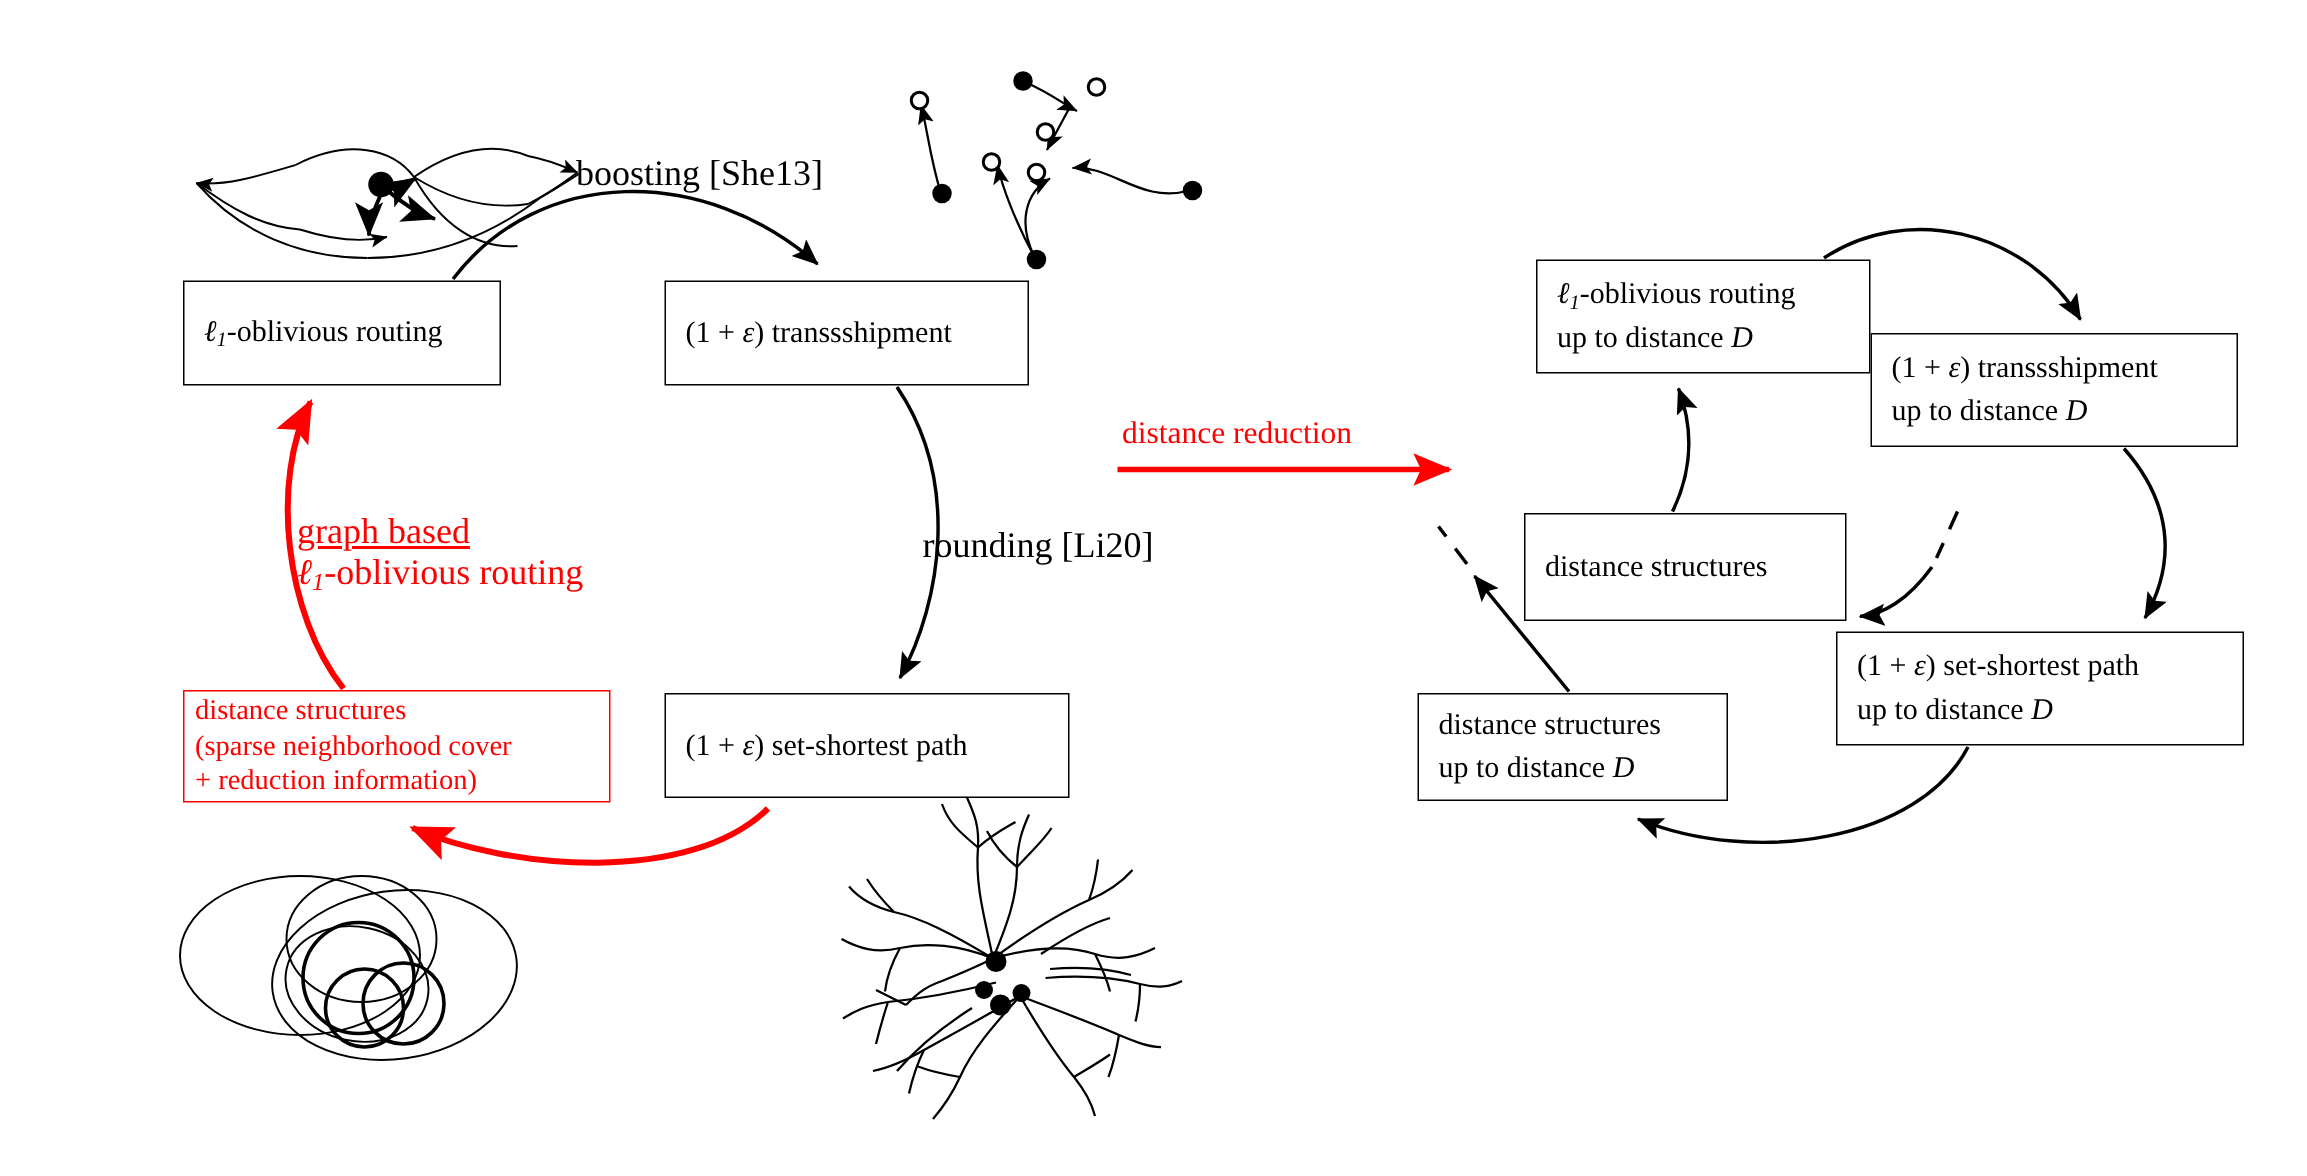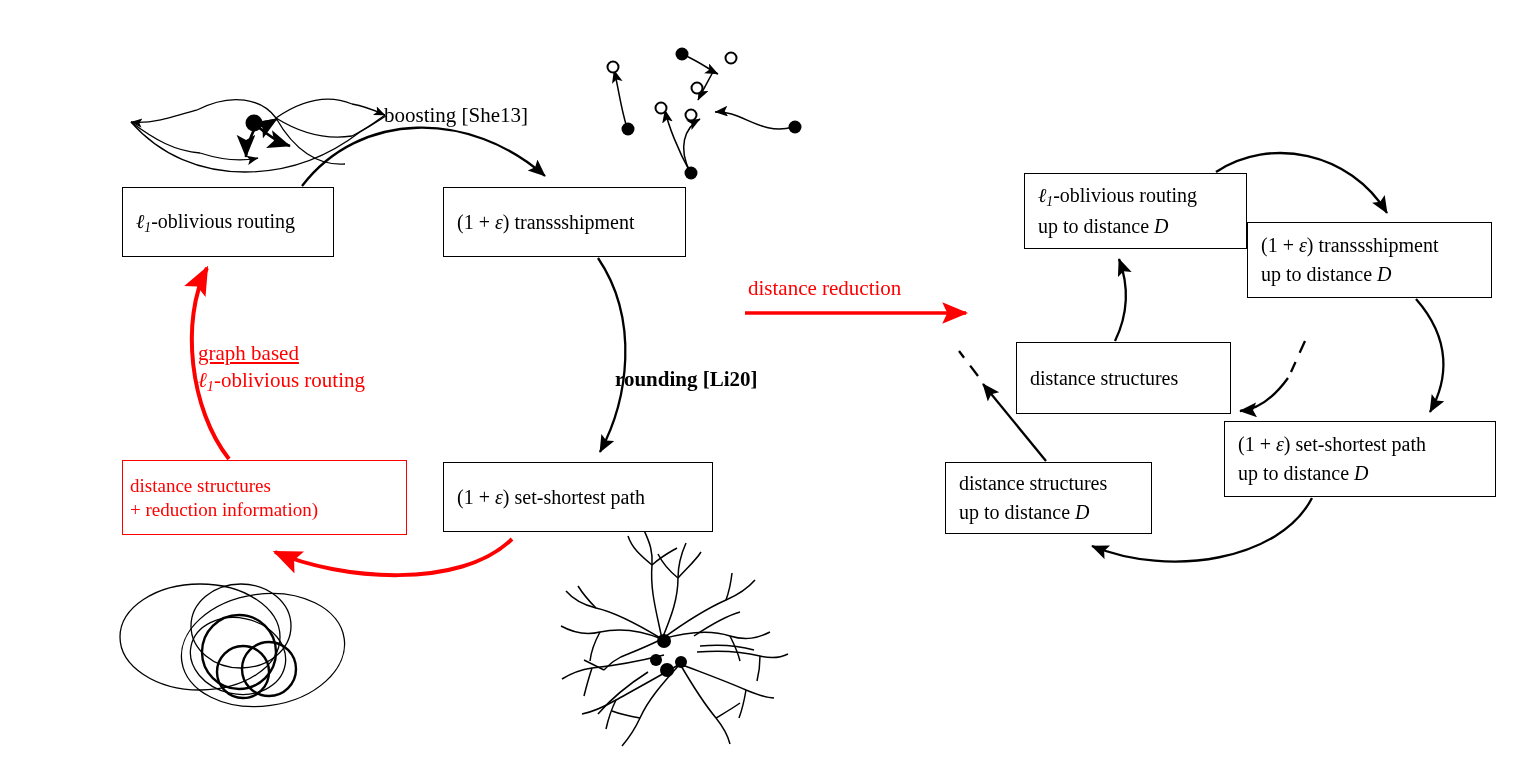--- a/index.html
+++ b/index.html
@@ -47,21 +47,21 @@
     line-height: 1.24;
     font-size: 19px;
     padding: 0 7px;
     align-items: flex-start;
   }
   .node-box .line {
     display: block;
   }
   .edge-label {
     position: absolute;
-    font-size: 21px;
+    font-size: 24px;
     white-space: nowrap;
     z-index: 6;
     color: #000000;
   }
   .edge-label.red-label {
     color: #ff0000;
     line-height: 1.32;
   }
   .math-italic {
     font-style: italic;
@@ -227,26 +227,27 @@
   <div class="node-box" style="left:443px; top:187px; width:243px; height:70px;">
     <span class="line">(1 + <span class="math-italic">ε</span>) transsshipment</span>
   </div>
 
   <div class="node-box" style="left:443px; top:462px; width:270px; height:70px;">
     <span class="line">(1 + <span class="math-italic">ε</span>) set-shortest path</span>
   </div>
 
   <div class="node-box red-box" style="left:122px; top:460px; width:285px; height:75px;">
     <span class="line">distance structures</span>
+    <span class="line">(sparse neighborhood cover</span>
     <span class="line">+ reduction information)</span>
   </div>
 
   <div class="edge-label" style="left:384px; top:103px;">boosting [She13]</div>
 
-  <div class="edge-label" style="left:615px; top:367px;font-weight:bold;">rounding [Li20]</div>
+  <div class="edge-label" style="left:615px; top:351px;">rounding [Li20]</div>
 
   <div class="edge-label red-label" style="left:198px; top:340px;text-decoration:underline;">graph based</div>
 
   <div class="edge-label red-label" style="left:198px; top:367px;"><span class="math-italic">ℓ</span><span class="sub">1</span>-oblivious routing</div>
 
   <div class="edge-label red-label" style="left:748px; top:275px; font-size:21px;">distance reduction</div>
 
   <div class="node-box" style="left:1024px; top:173px; width:223px; height:76px;">
     <span class="line"><span class="math-italic">ℓ</span><span class="sub">1</span>-oblivious routing</span>
     <span class="line">up to distance <span class="math-italic">D</span></span>

